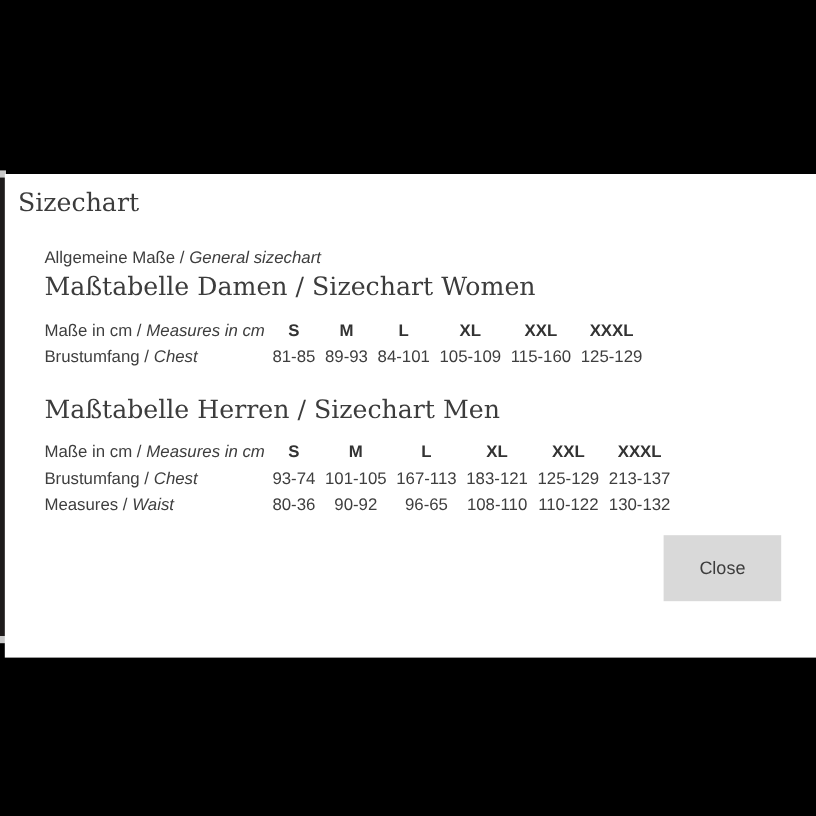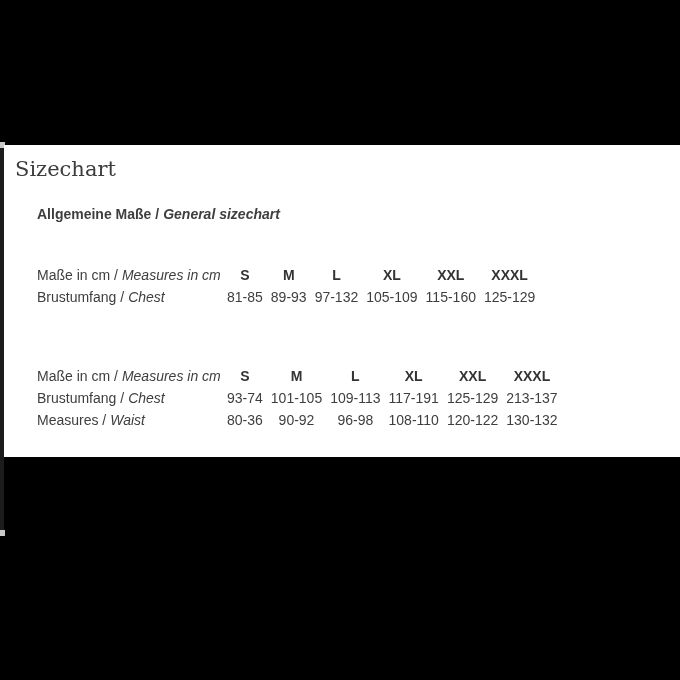--- a/index.html
+++ b/index.html
@@ -27,42 +27,41 @@
     left: 0;
     width: 5px; height: 6px;
     background: #c9c9c9;
   }
   .edge-cap-top { top: 142px; }
   .edge-cap-bottom { top: 530px; }
 
   .modal {
     position: absolute;
     left: 4px; top: 145px;
-    width: 676px; height: 312px;
+    width: 676px; height: 403px;
     background: #ffffff;
     color: #3e3e3e;
     padding-left: 44px;
   }
   .modal-title {
     position: absolute;
     left: 11px; top: 11px;
     font-family: "DejaVu Serif", serif;
     font-weight: 400;
     font-size: 21px;
     line-height: 26px;
     color: #3c3c3c;
   }
   .intro {
     position: absolute;
     left: 33px; top: 60px;
     font-size: 14px;
     line-height: 18px;
     color: #3e3e3e;
     white-space: nowrap;
-    font-weight: bold;
   }
   .en {
     font-style: italic;
     margin-left: 4px;
   }
   .section-heading {
     position: absolute;
     left: 33px;
     font-family: "DejaVu Serif", serif;
     font-weight: 400;
@@ -122,81 +121,84 @@
 <div class="edge-cap edge-cap-bottom"></div>
 
 <div class="modal">
 
   <div class="modal-title">Sizechart</div>
 
   <div class="intro">
     <span>Allgemeine Maße /</span><span class="en">General sizechart</span>
   </div>
 
+  <div class="section-heading heading-women">Maßtabelle Damen / Sizechart Women</div>
 
   <table class="size-table table-women">
     <tbody>
         <tr>
       <td class="lbl">
         <span>Maße in cm /</span><span class="en">Measures in cm</span>
       </td>
       <th>S</th>
       <th>M</th>
       <th>L</th>
       <th>XL</th>
       <th>XXL</th>
       <th>XXXL</th>
     </tr>
     <tr>
       <td class="lbl">
         <span>Brustumfang /</span><span class="en">Chest</span>
       </td>
       <td>81-85</td>
       <td>89-93</td>
-      <td>97-132</td>
+      <td>84-101</td>
       <td>105-109</td>
       <td>115-160</td>
       <td>125-129</td>
     </tr>
   </tbody>
     </table>
 
+  <div class="section-heading heading-men">Maßtabelle Herren / Sizechart Men</div>
 
   <table class="size-table table-men">
     <tbody>
         <tr>
       <td class="lbl">
         <span>Maße in cm /</span><span class="en">Measures in cm</span>
       </td>
       <th>S</th>
       <th>M</th>
       <th>L</th>
       <th>XL</th>
       <th>XXL</th>
       <th>XXXL</th>
     </tr>
     <tr>
       <td class="lbl">
         <span>Brustumfang /</span><span class="en">Chest</span>
       </td>
       <td>93-74</td>
       <td>101-105</td>
-      <td>109-113</td>
-      <td>117-191</td>
+      <td>167-113</td>
+      <td>183-121</td>
       <td>125-129</td>
       <td>213-137</td>
     </tr>
     <tr>
       <td class="lbl">
         <span>Measures /</span><span class="en">Waist</span>
       </td>
       <td>80-36</td>
       <td>90-92</td>
-      <td>96-98</td>
+      <td>96-65</td>
       <td>108-110</td>
-      <td>120-122</td>
+      <td>110-122</td>
       <td>130-132</td>
     </tr>
   </tbody>
     </table>
 
+  <button class="close-btn">Close</button>
 
 </div>
 
 </body></html>

